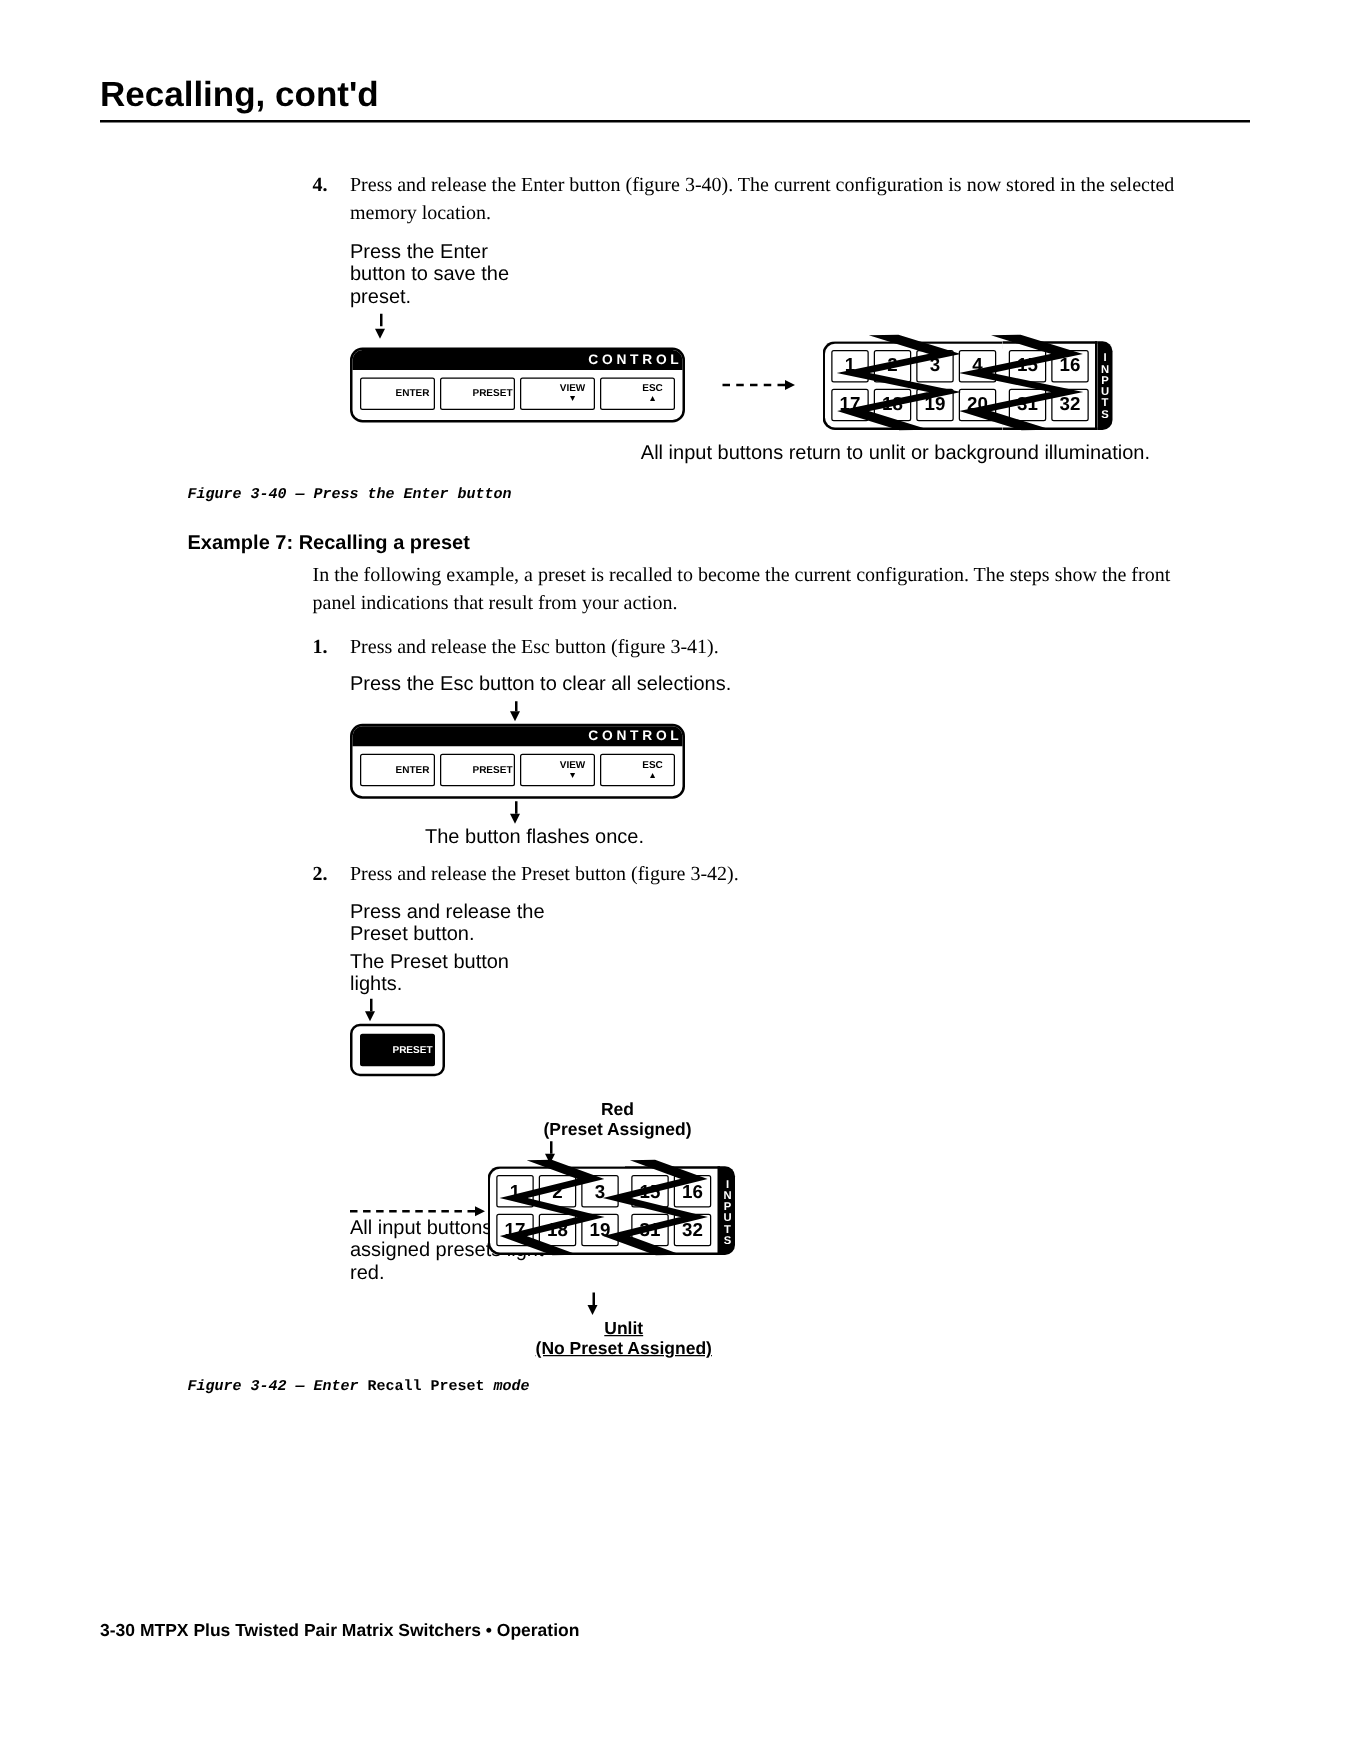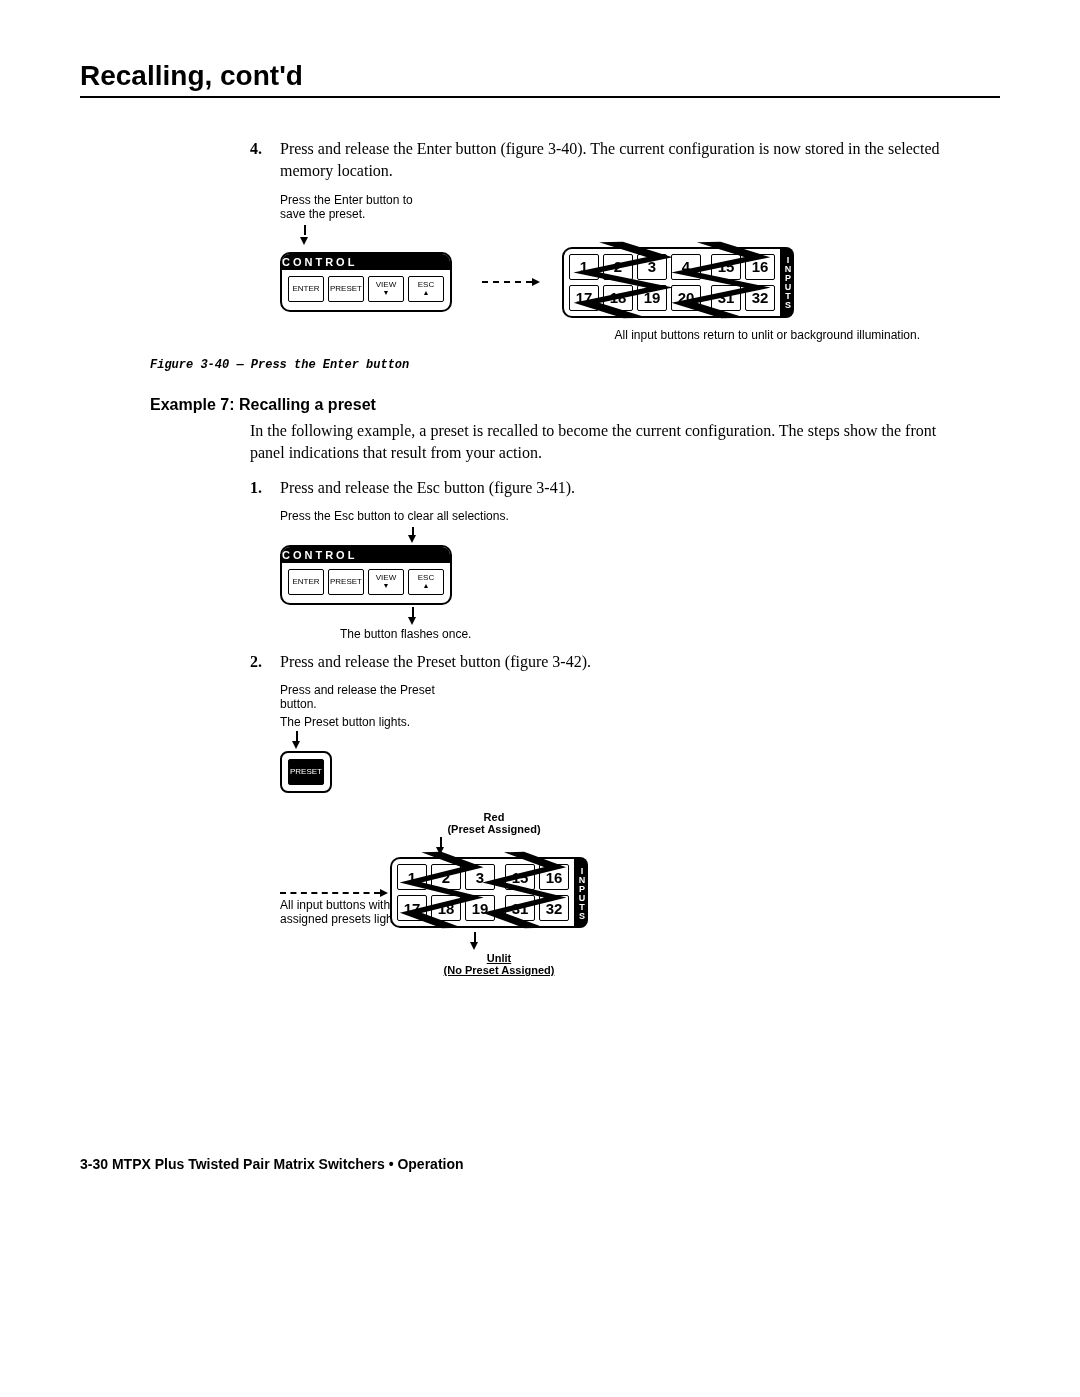--- a/index.html
+++ b/index.html
@@ -56,58 +56,59 @@
     margin: 16px 0 16px -100px;
   }
   .fig-caption .fig-label { font-style: italic; }
   .fig-caption .fig-plain { font-style: normal; font-weight: bold; }
   .fig-caption .fig-italic-part { font-style: italic; }
   .figure-block {
     margin: 10px 0 10px 30px;
     font-family: Arial, Helvetica, sans-serif;
   }
   .small-label {
-    font-size: 12px;
+    font-size: 16px;
     color: #000;
   }
   
   .control-panel {
     border: 2px solid #000;
     border-radius: 10px;
     background: #fff;
     display: inline-block;
     padding-bottom: 6px;
   }
   .control-title-bar {
     background: #000;
     color: #fff;
     font-size: 11px;
     font-weight: bold;
-    text-align: left;
+    text-align: right;
     letter-spacing: 3px;
     padding: 2px 0;
     border-radius: 8px 8px 0 0;
   }
   .control-buttons-row {
     display: flex;
     gap: 4px;
     padding: 6px 6px 2px 6px;
   }
   .ctrl-btn {
     border: 1.5px solid #000;
     border-radius: 2px;
     width: 34px;
     height: 24px;
     font-size: 8px;
-    font-weight: normal;
+    font-weight: bold;
     display: flex;
     flex-direction: column;
     align-items: center;
     justify-content: center;
     line-height: 1;
+    padding-left: 24px;
   }
   .ctrl-btn.pressed { background: #000; color: #fff; }
   .tri-down::after { content: "▼"; font-size: 7px; }
   .tri-up::after { content: "▲"; font-size: 7px; }
   
   .input-matrix {
     display: inline-flex;
     align-items: stretch;
     vertical-align: middle;
   }
@@ -192,21 +193,21 @@
     background: #fff;
   }
   .footer {
     margin-top: 180px;
     font-family: Arial, Helvetica, sans-serif;
     font-size: 14px;
   }
   .footer .pnum { font-weight: bold; }
   .footer .ftext { font-weight: bold; }
   .center-label {
-    font-size: 11px;
+    font-size: 14px;
     font-weight: bold;
     text-align: center;
     font-family: Arial, Helvetica, sans-serif;
   }
 </style>
 </head>
 <body>
 
 <div class="page-title">Recalling, cont'd</div>
 
@@ -402,19 +403,22 @@
         <div>
             <div class="down-arrow-small"></div>
           </div>
       </div>
       <div class="center-label" style="margin-left:130px;margin-top:2px;text-decoration:underline;">
         <span>Unlit</span><br><span>(No Preset Assigned)</span>
       </div>
     </div>
   </div>
 
+  <div class="fig-caption">
+    <span class="fig-italic-part">Figure 3-42 — Enter </span><span class="fig-plain" style="font-style:normal;">Recall Preset</span><span class="fig-italic-part"> mode</span>
+  </div>
 
 </div>
 
 <div class="footer">
   <span class="pnum">3-30</span>
   <span class="ftext">MTPX Plus Twisted Pair Matrix Switchers • Operation</span>
 </div>
 
 </body></html>

